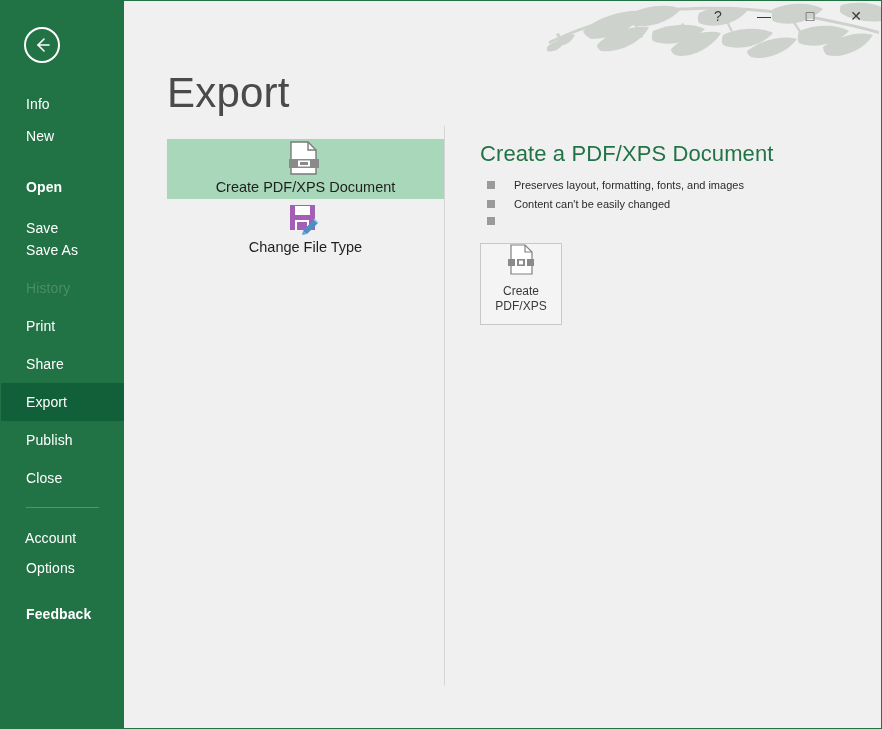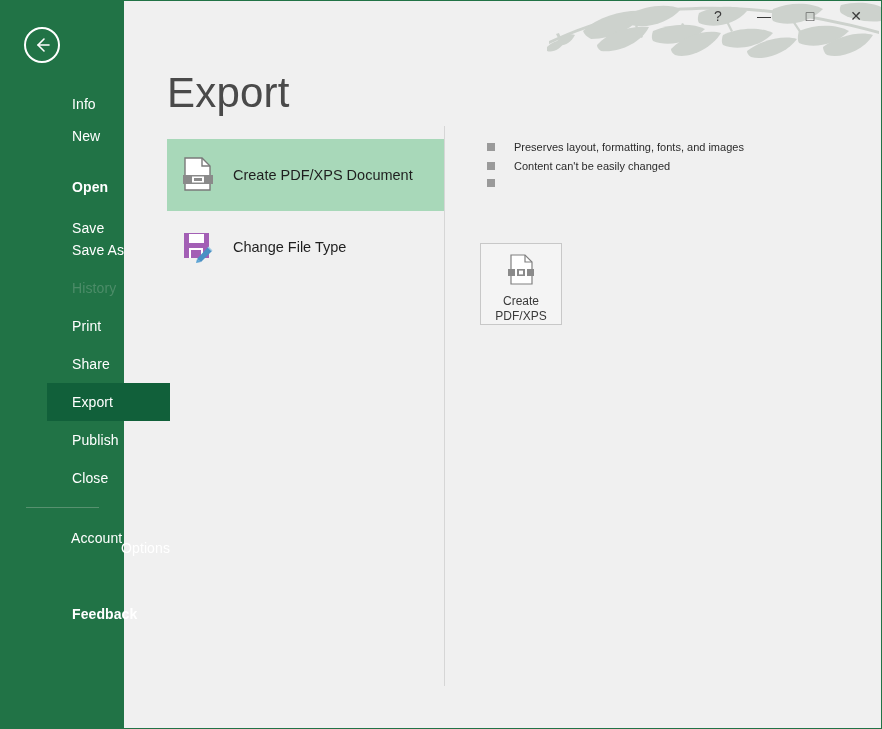--- a/index.html
+++ b/index.html
@@ -51,21 +51,20 @@
     left: 0;
     width: 123px;
     height: 38px;
     line-height: 38px;
     color: #ffffff;
     font-size: 14px;
     padding-left: 25px;
     box-sizing: border-box;
     cursor: pointer;
     letter-spacing: 0.1px;
-    margin-left: 46px;
   }
   .nav-item.selected {
     background: #11603a;
   }
   .nav-item.disabled {
     color: #4c8c68;
     cursor: default;
   }
   #nav-separator {
     position: absolute;
@@ -125,25 +124,26 @@
 
   
   #options-column {
     position: absolute;
     left: 166px;
     top: 138px;
     width: 277px;
   }
   .option-row {
     position: relative;
-    height: 72px;
-    display: flex;
-    align-items: center;
-    cursor: pointer;
-    box-sizing: border-box;
+    height: 60px;
+    display: flex;
+    align-items: center;
+    cursor: pointer;
+    box-sizing: border-box;
+    flex-direction: column;
   }
   .option-row.selected {
     background: #a8d8b9;
   }
   .option-icon {
     width: 34px;
     height: 40px;
     margin-left: 14px;
     margin-right: 18px;
     flex: 0 0 auto;
@@ -203,21 +203,20 @@
     top: 242px;
     width: 82px;
     height: 82px;
     border: 1px solid #c8c8c8;
     background: #f4f4f4;
     box-sizing: border-box;
     display: flex;
     flex-direction: column;
     align-items: center;
     justify-content: flex-start;
-    padding-top: 10px;
     cursor: pointer;
     text-align: center;
   }
   #create-button-icon { margin-bottom: 4px; }
   .create-button-line {
     font-size: 12px;
     color: #3a3a3a;
     line-height: 15px;
   }
 </style>
@@ -280,21 +279,21 @@
         <div class="nav-item" style="top: 167px; font-weight: bold;">Open</div>
         <div class="nav-item" style="top: 208px;">Save</div>
         <div class="nav-item" style="top: 230px;">Save As</div>
         <div class="nav-item disabled" style="top: 268px;">History</div>
         <div class="nav-item" style="top: 306px;">Print</div>
         <div class="nav-item" style="top: 344px;">Share</div>
         <div class="nav-item selected" style="top: 382px;">Export</div>
         <div class="nav-item" style="top: 420px;">Publish</div>
         <div class="nav-item" style="top: 458px;">Close</div>
         <div class="nav-item" style="top: 518px; padding-left: 24px;">Account</div>
-        <div class="nav-item" style="top: 528px; text-align: right;">Options</div>
+        <div class="nav-item" style="top: 548px;">Options</div>
         <div class="nav-item" style="top: 594px; font-weight: bold;">Feedback</div>
       </div>
     <div id="nav-separator"></div>
   </div>
 
   <div id="page-title">Export</div>
 
   <div id="options-column">
 
     <div class="option-row selected">
@@ -325,20 +324,21 @@
         </svg>
       </div>
       <div class="option-label">Change File Type</div>
     </div>
 
   </div>
 
   <div id="panel-divider"></div>
 
   <div id="detail-column">
+    <h2 id="detail-title">Create a PDF/XPS Document</h2>
 
     <div class="bullet-row">
       <span class="bullet-square"></span>
       <span class="bullet-text">Preserves layout, formatting, fonts, and images</span>
     </div>
     <div class="bullet-row">
       <span class="bullet-square"></span>
       <span class="bullet-text">Content can't be easily changed</span>
     </div>
     <div class="bullet-row">

